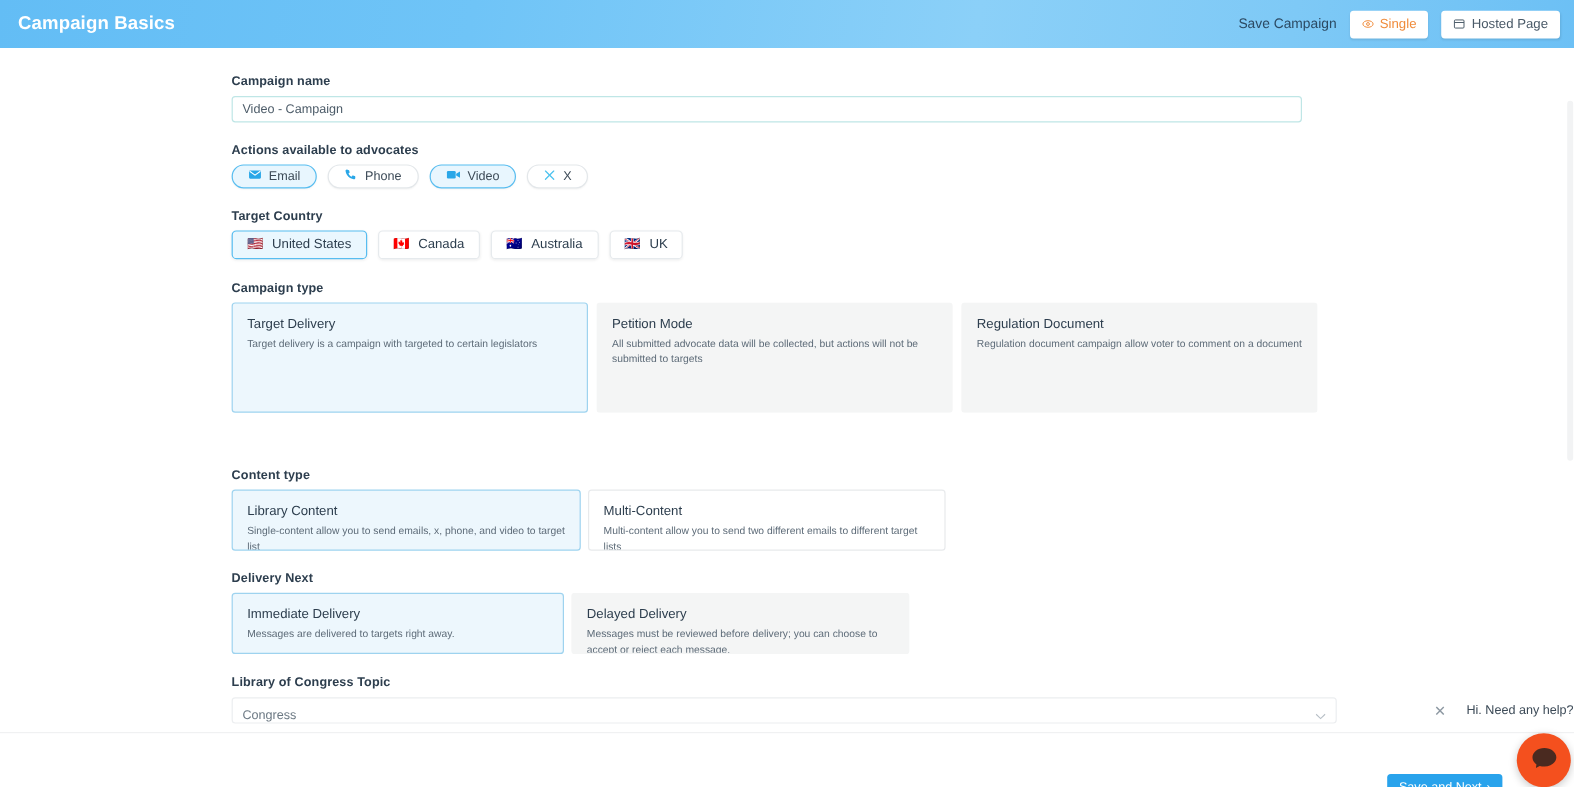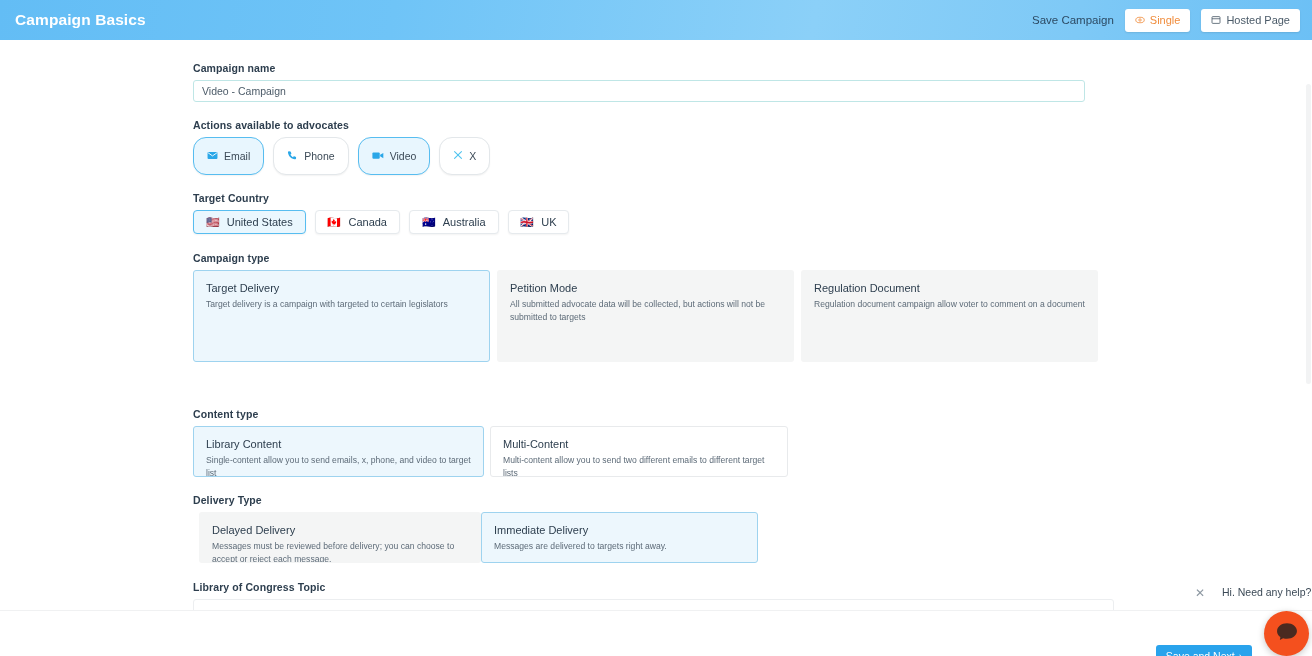--- a/index.html
+++ b/index.html
@@ -68,21 +68,21 @@
     display: flex; align-items: center;
     padding: 0 8px;
     font-size: 10.5px; color: #4c5b68;
     cursor: text;
   }
 
   
   .chip-row { display: flex; gap: 9px; }
   .chip {
     display: flex; align-items: center; gap: 6px;
-    height: 38px; padding: 0 13px;
+    height: 20px; padding: 0 13px;
     border-radius: 13px;
     border: 1px solid #e3e7ea;
     background: #ffffff;
     font-size: 10.5px; color: #3c4a57;
     cursor: pointer;
     box-shadow: 0 1px 1.5px rgba(0,0,0,.05);
     white-space: nowrap;
   }
   .chip.active {
     background: #e8f6fe;
@@ -340,29 +340,29 @@
           <div class="card-desc">Single-content allow you to send emails, x, phone, and video to target list</div>
         </div>
         <div class="card cn-card bordered" style="width:298px;margin-left:6px">
           <div class="card-title">Multi-Content</div>
           <div class="card-desc">Multi-content allow you to send two different emails to different target lists</div>
         </div>
       </div>
     </div>
 
     <div style="margin-top:17px">
-      <div class="field-label">Delivery Type</div>
+      <div class="field-label">Delivery Next</div>
       <div class="card-row">
+        <div class="card dl-card selected" style="width:277px">
+          <div class="card-title">Immediate Delivery</div>
+          <div class="card-desc">Messages are delivered to targets right away.</div>
+        </div>
         <div class="card dl-card" style="width:282px;margin-left:6px">
           <div class="card-title">Delayed Delivery</div>
           <div class="card-desc">Messages must be reviewed before delivery; you can choose to accept or reject each message.</div>
-        </div>
-        <div class="card dl-card selected" style="width:277px">
-          <div class="card-title">Immediate Delivery</div>
-          <div class="card-desc">Messages are delivered to targets right away.</div>
         </div>
       </div>
     </div>
 
     <div style="margin-top:18px">
       <div class="field-label">Library of Congress Topic</div>
       <div class="select-box">
         <span>Congress</span>
         <span class="select-caret">
           <svg width="9" height="6" viewBox="0 0 12 8" fill="none" stroke="#b7bfc6" stroke-width="1.2">

